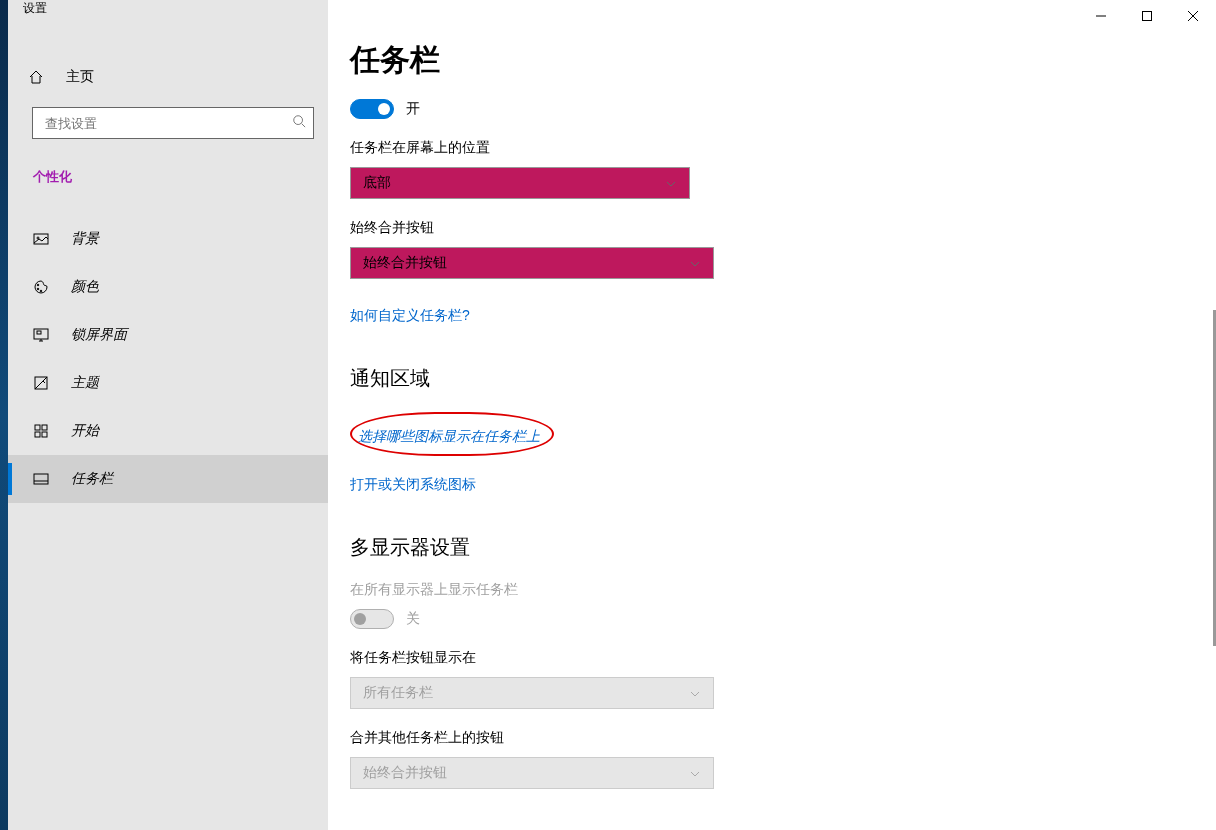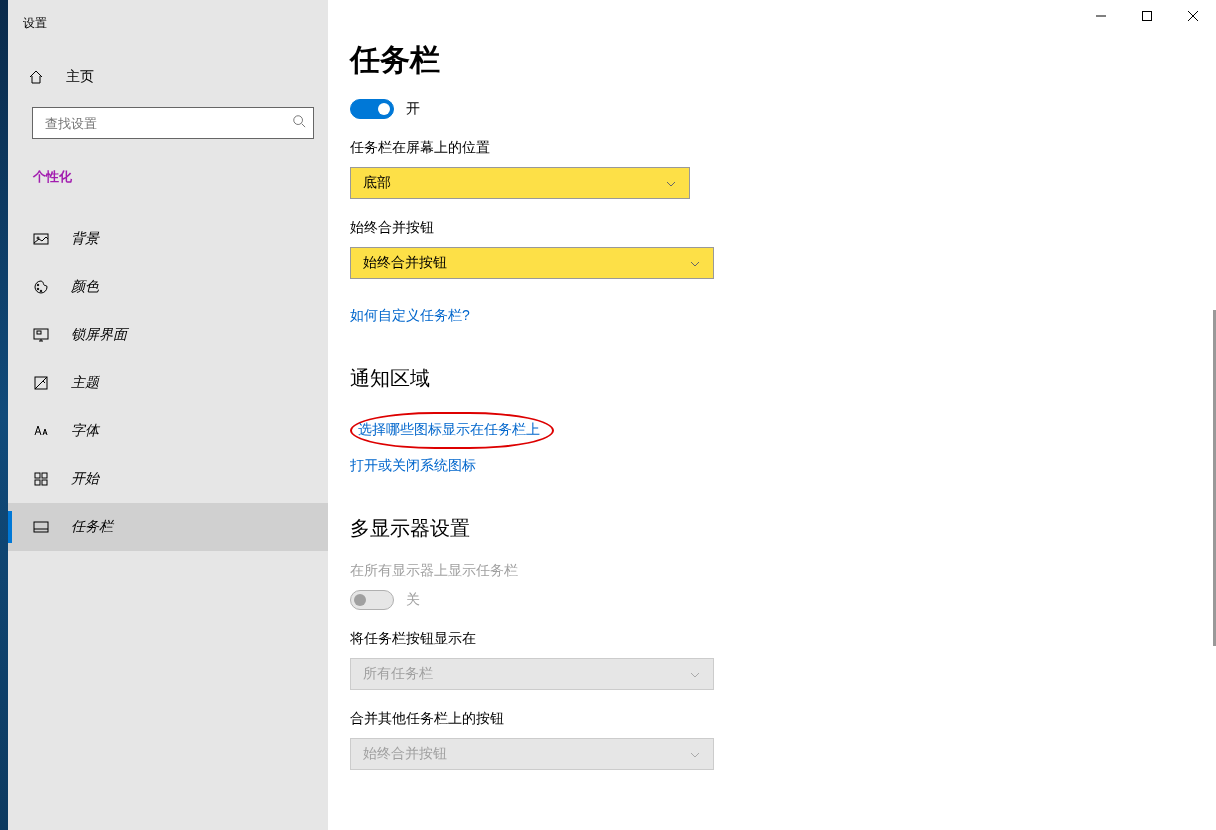--- a/index.html
+++ b/index.html
@@ -3,21 +3,21 @@
 <meta charset="utf-8">
 <style>
   * { box-sizing: border-box; margin: 0; padding: 0; }
   html, body { width: 1216px; height: 830px; font-family: "Segoe UI", "Microsoft YaHei", sans-serif; overflow: hidden; }
   body { display:flex; flex-direction:column; background:#fff; }
 
   
   .left-edge { position:absolute; left:0; top:0; width:8px; height:100%; background:linear-gradient(180deg,#0a2a4a 0%,#104a7a 50%,#0d3a60 100%); }
 
   
-  .titlebar { height:32px; display:flex; align-items:flex-end; padding-left:23px; font-size:12px; color:#000; position:relative; z-index:5;}
+  .titlebar { height:32px; display:flex; align-items:flex-start; padding-left:23px; font-size:12px; color:#000; position:relative; z-index:5;}
   .title-controls { position:absolute; right:0; top:0; height:32px; display:flex; }
   .tc-btn { width:46px; height:32px; display:flex; align-items:center; justify-content:center; cursor:pointer; }
   .tc-btn svg { width:10px; height:10px; }
 
   
   .app { position:absolute; left:8px; right:0; top:0; bottom:0; display:flex; background:#fff; }
   .sidebar { width:320px; background:#e6e6e6; display:flex; flex-direction:column; }
   .sidebar .titlebar { padding-left:15px; }
   .home-row { height:44px; display:flex; align-items:center; padding-left:20px; gap:22px; margin-top:23px; cursor:pointer; font-size:14px;}
   .search-wrap { padding:8px 14px 0 24px; }
@@ -41,29 +41,29 @@
   .toggle { width:44px; height:20px; border-radius:10px; position:relative; cursor:pointer; }
   .toggle .knob { width:12px; height:12px; border-radius:50%; position:absolute; top:3px; }
   .toggle.on { background:#0078d7; border:1px solid #0078d7; }
   .toggle.on .knob { background:#fff; right:3px; }
   .toggle.off { background:#fff; border:1px solid #666; }
   .toggle.off.disabled { background:#e6e6e6; border:1px solid #b0b0b0; cursor:default;}
   .toggle.off .knob { background:#000; left:3px; }
   .toggle.off.disabled .knob { background:#a0a0a0; }
   .toggle-label { font-size:14px; }
   .toggle-label.disabled { color:#a0a0a0; }
-  .dropdown { width:340px; height:32px; border:1px solid #999; background:#fde047; display:flex; align-items:center; padding:0 12px; justify-content:space-between; font-size:14px; cursor:pointer; }
+  .dropdown { width:340px; height:32px; border:1px solid #999; background:#be185d; display:flex; align-items:center; padding:0 12px; justify-content:space-between; font-size:14px; cursor:pointer; }
   .dropdown.wide { width:364px; }
   .dropdown.disabled { background:#e6e6e6; color:#a0a0a0; border:1px solid #ccc; cursor:default; }
   .chev { width:12px; height:12px; }
   .link { color:#0066cc; font-size:14px; cursor:pointer; display:inline-block; margin-top:28px; }
   h2.section { font-size:20px; font-weight:400; margin-top:40px; }
-  .link2 { color:#0066cc; font-size:14px; cursor:pointer; display:inline-block; margin-top:8px;}
+  .link2 { color:#0066cc; font-size:14px; cursor:pointer; display:inline-block; margin-top:20px;}
   .circle-highlight { border:2px solid #d00; border-radius:50%/60%; padding:2px 12px 8px 6px; display:inline-block; margin-top:20px;}
-  .circle-highlight .link2 { margin-top:5px;}
+  .circle-highlight .link2 { margin-top:12px;font-style:italic;}
 
   
   .scroll-ind { position:absolute; right:0; width:3px; background:#999; }
 
 </style>
 </head>
 <body>
 
 <div class="left-edge"></div>
 
@@ -134,28 +134,20 @@
           <svg viewBox="0 0 16 16" fill="none" stroke="#000" stroke-width="1">
               <rect x="2" y="2" width="12" height="12"></rect>
               <path d="M2 14 L10 6 L14 2 M10 6 L12 8"></path>
             </svg>
         </span>
         <span>主题</span>
       </div>
       <div class="nav-item">
         <span class="nav-icon">
           <svg viewBox="0 0 16 16" fill="none" stroke="#000" stroke-width="1">
-              <path d="M2 12 L5 3 L8 12 M3 9 H7 M10 12 L12 6 L14 12 M10.7 10 H13.3"></path>
-            </svg>
-        </span>
-        <span>字体</span>
-      </div>
-      <div class="nav-item">
-        <span class="nav-icon">
-          <svg viewBox="0 0 16 16" fill="none" stroke="#000" stroke-width="1">
               <rect x="2" y="2" width="5" height="5"></rect>
               <rect x="9" y="2" width="5" height="5"></rect>
               <rect x="2" y="9" width="5" height="5"></rect>
               <rect x="9" y="9" width="5" height="5"></rect>
             </svg>
         </span>
         <span>开始</span>
       </div>
       <div class="nav-item selected">
         <span class="nav-icon">

